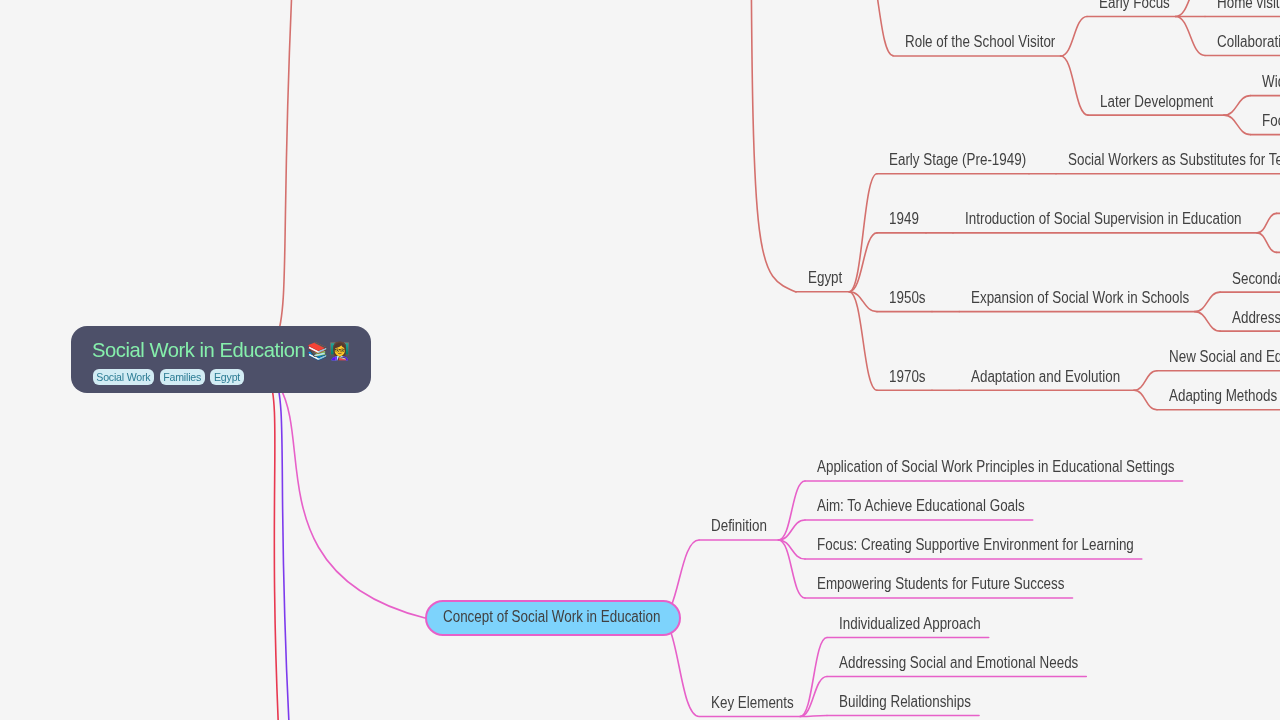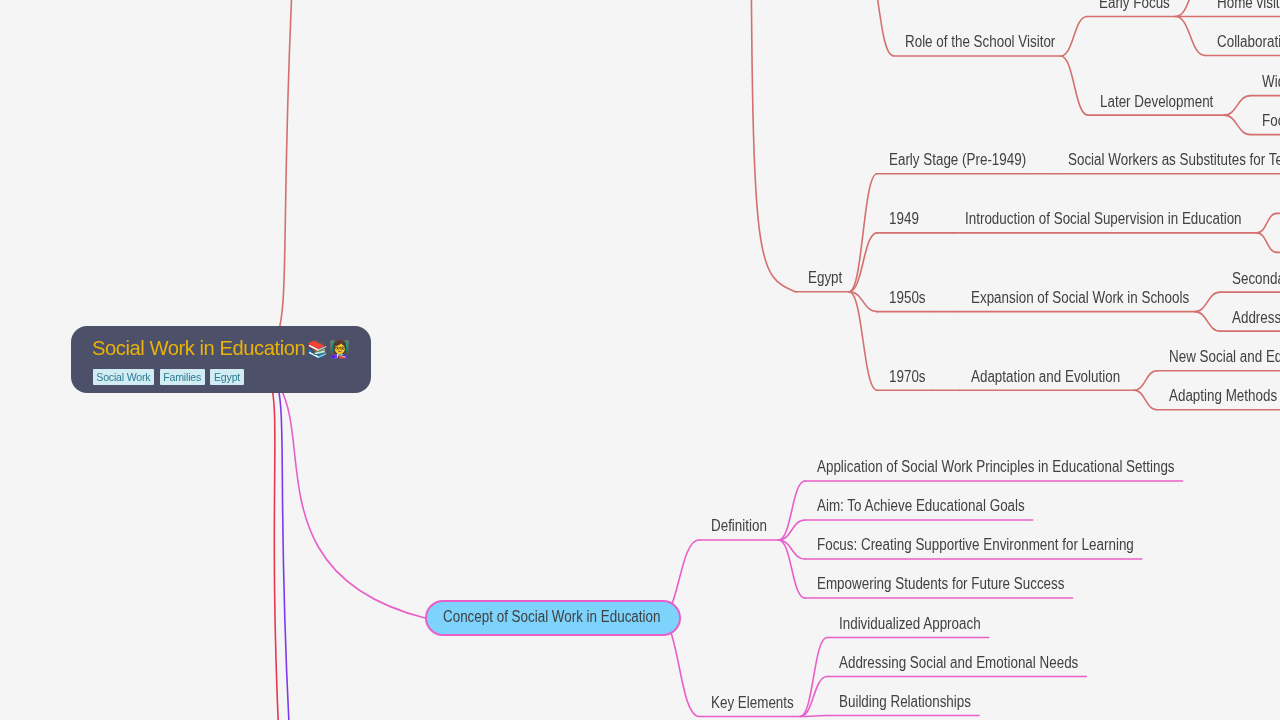--- a/index.html
+++ b/index.html
@@ -5,26 +5,26 @@
 <style>
   *{box-sizing:border-box;margin:0;padding:0}
   html,body{width:1280px;height:720px;overflow:hidden;background:#f5f5f5}
   body{font-family:"Liberation Sans",sans-serif;-webkit-font-smoothing:antialiased;text-rendering:optimizeLegibility}
   #stage{position:relative;width:1280px;height:720px;overflow:hidden;background:#f5f5f5}
   #links{position:absolute;left:0;top:0}
   .node-label{position:absolute;white-space:nowrap;color:#414141;
      font-size:15.6px;line-height:1;transform:scaleX(0.86) translateZ(0);transform-origin:0 0}
   #root-node{position:absolute;background:#4d5069;border-radius:16px;
      padding:0;display:block;width:300px;height:67px}
-  #root-title{position:absolute;left:21px;top:8px;color:#eab308;font-size:20.2px;
-     line-height:28px;white-space:nowrap;letter-spacing:-0.45px}
+  #root-title{position:absolute;left:21px;top:8px;color:#86efac;font-size:20.2px;
+     line-height:33px;white-space:nowrap;letter-spacing:-0.45px}
   #root-title .emoji{margin-left:2.5px;font-size:17.2px;letter-spacing:0}
   #root-tags{position:absolute;left:21.7px;top:42.7px;display:flex;gap:5.7px}
   #root-tags span{background:#d2ecf4;color:#2c7c94;font-size:10.6px;line-height:16.1px;
-     height:16.1px;padding:0 3.6px;border-radius:1px;letter-spacing:-0.2px}
+     height:16.1px;padding:0 3.6px;border-radius:6px;letter-spacing:-0.2px}
   #concept-pill{position:absolute;background:#7dd3fc;border:2.2px solid #e760c9;
      border-radius:19px;overflow:visible}
   #concept-pill span{position:absolute;color:#414141;font-size:15.6px;line-height:1;
      white-space:nowrap;display:inline-block;transform:scaleX(0.86) translateZ(0);transform-origin:0 0;
      left:16px;top:7px}
 </style>
 </head>
 <body>
 
 <div id="stage">

